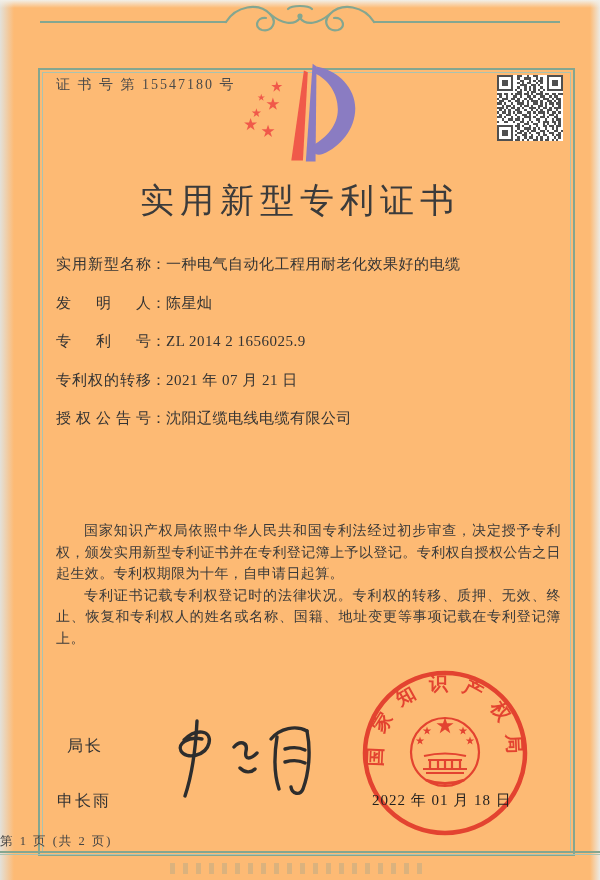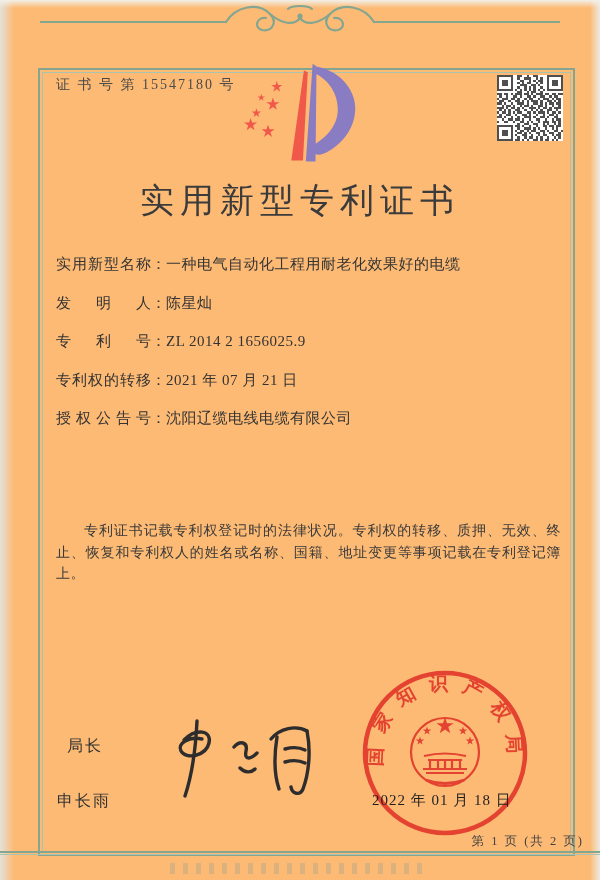--- a/index.html
+++ b/index.html
@@ -42,21 +42,21 @@
   .paras p{margin:0;font-size:14px;line-height:21.5px;text-indent:2em;
     text-align:justify;letter-spacing:0.4px;color:#3a3a3a;}
 
   .signer-title{position:absolute;left:57px;top:736px;font-size:16px;letter-spacing:2px;color:#333;margin-left:10px;}
   .signer-name{position:absolute;left:57px;top:763px;font-size:16px;letter-spacing:2px;color:#333;margin-top:28px;}
   .signature{position:absolute;left:158px;top:716px;width:170px;height:85px;}
 
   .seal{position:absolute;left:360px;top:668px;width:170px;height:170px;opacity:.93;}
   .seal-date{position:absolute;left:372px;top:791px;font-size:15px;letter-spacing:1px;color:#1f1f1f;}
 
-  .footer{position:absolute;left:0;right:16px;top:833px;text-align:right;
+  .footer{position:absolute;left:0;right:16px;top:833px;text-align:left;
     font-size:12.5px;letter-spacing:2px;color:#444;}
 
   .bottom-line{position:absolute;left:0;right:0;top:851px;height:4px;
     background:linear-gradient(180deg,#84a690 0 2px,rgba(0,0,0,0) 2px 3px,#a9c3b1 3px 4px);}
   .bottom-marks{position:absolute;left:170px;top:863px;width:260px;height:11px;opacity:.3;
     filter:blur(0.7px);
     background:repeating-linear-gradient(90deg,#8fa394 0 5px,rgba(0,0,0,0) 5px 13px);}
 </style>
 </head>
 <body>
@@ -116,20 +116,21 @@
     </div>
     <div class="frow">
       <span class="flabel">专利权的转移</span><span class="colon">：</span><span class="fvalue">2021 年 07 月 21 日</span>
     </div>
     <div class="frow">
       <span class="flabel">授权公告号</span><span class="colon">：</span><span class="fvalue">沈阳辽缆电线电缆有限公司</span>
     </div>
   </div>
 
   <div class="paras">
+    <p>国家知识产权局依照中华人民共和国专利法经过初步审查，决定授予专利权，颁发实用新型专利证书并在专利登记簿上予以登记。专利权自授权公告之日起生效。专利权期限为十年，自申请日起算。</p>
     <p>专利证书记载专利权登记时的法律状况。专利权的转移、质押、无效、终止、恢复和专利权人的姓名或名称、国籍、地址变更等事项记载在专利登记簿上。</p>
   </div>
 
   <div class="signer-title">局长</div>
   <div class="signer-name">申长雨</div>
 
   <svg class="signature" viewBox="0 0 170 85" fill="none" stroke="#2d2d2d" stroke-width="3.4" stroke-linecap="round">
     <path d="M26,24 C38,12 54,14 51,27 C48,40 28,44 23,35 C19,28 30,20 44,23"></path>
     <path d="M39,5 C38,26 35,56 27,80"></path>
     <path d="M76,31 C82,24 90,26 88,35 C86,45 93,43 99,37"></path>

